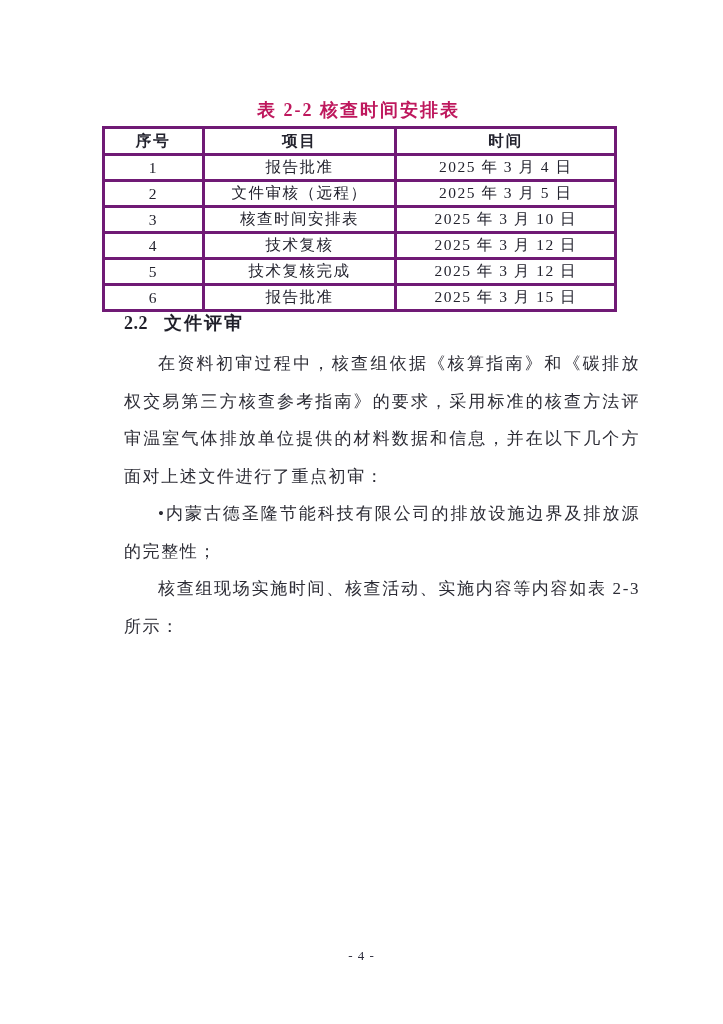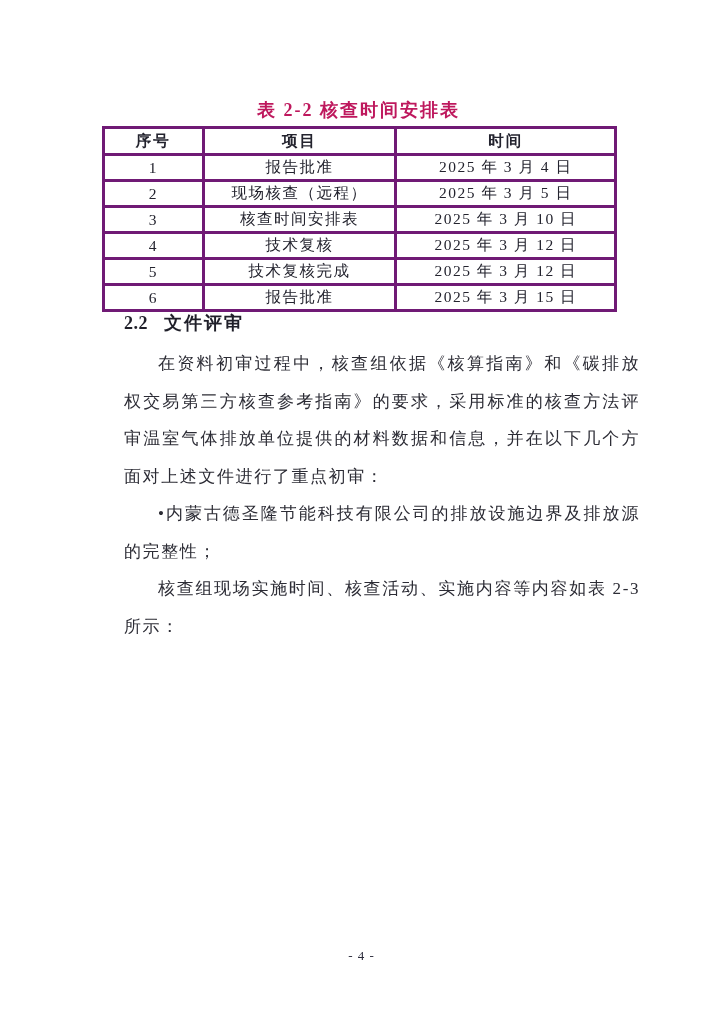--- a/index.html
+++ b/index.html
@@ -98,21 +98,21 @@
       </tr>
     </thead>
     <tbody>
       <tr>
         <td>1</td>
         <td>报告批准</td>
         <td>2025 年 3 月 4 日</td>
       </tr>
       <tr>
         <td>2</td>
-        <td>现场核查（远程）</td>
+        <td>文件审核（远程）</td>
         <td>2025 年 3 月 5 日</td>
       </tr>
       <tr>
         <td>3</td>
         <td>核查时间安排表</td>
         <td>2025 年 3 月 10 日</td>
       </tr>
       <tr>
         <td>4</td>
         <td>技术复核</td>

